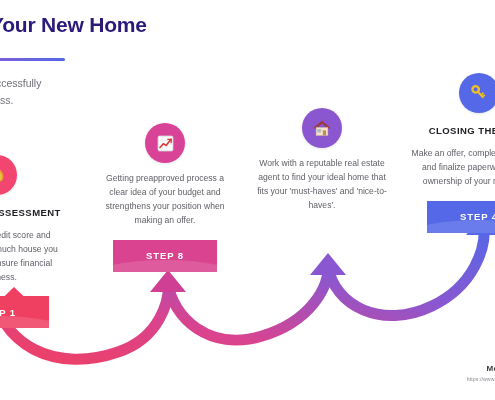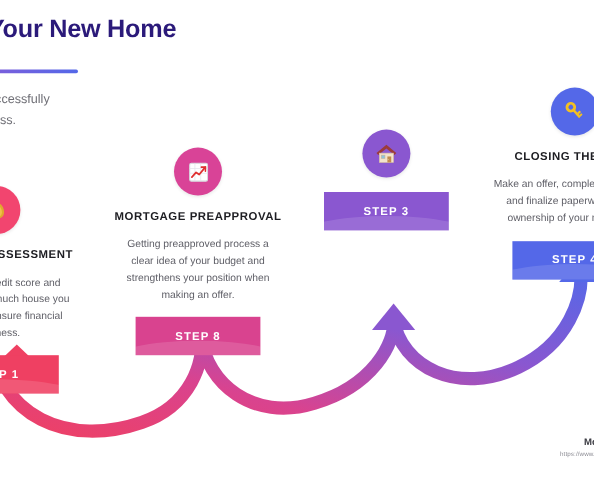--- a/index.html
+++ b/index.html
@@ -211,43 +211,39 @@
 
   <div class="step" id="step-2">
     <div class="step-icon">
       <svg width="21" height="21" viewBox="0 0 24 24">
         <rect x="3.5" y="3.5" width="17" height="17" rx="1.6" fill="#ffffff" stroke="#d7d7dd" stroke-width="1"></rect>
         <path d="M3.5 8.5h17M3.5 13h17M8.5 3.5v17M14 3.5v17" stroke="#e4e4ea" stroke-width="0.7"></path>
         <path d="M5.6 16.6 L9.6 12.2 L12.6 14.2 L18.4 7.2" fill="none" stroke="#e03030" stroke-width="1.7" stroke-linecap="round" stroke-linejoin="round"></path>
         <path d="M14.6 7.2h3.9v3.9" fill="none" stroke="#e03030" stroke-width="1.5" stroke-linecap="round"></path>
       </svg>
     </div>
-    <div class="step-title">MORTGAGE PREAPPROVAL</div>
     <div class="step-body">Getting preapproved process a clear idea of your budget and strengthens your position when making an offer.</div>
     <div class="step-banner">
       <div class="sheen"></div>
       <span>STEP 8</span>
     </div>
   </div>
 
   <div class="step" id="step-3">
     <div class="step-icon">
       <svg width="22" height="22" viewBox="0 0 24 24">
         <path d="M12 4 L21 11.4 L19.4 13.2 L12 7.3 L4.6 13.2 L3 11.4 Z" fill="#9c3b3b"></path>
         <rect x="5.6" y="11.6" width="12.8" height="8.4" fill="#f3e3cb"></rect>
         <rect x="5.6" y="11.6" width="12.8" height="8.4" fill="none" stroke="#d8c2a4" stroke-width="0.6"></rect>
         <rect x="7.3" y="13.4" width="3.4" height="3.1" fill="#8fc3dd" stroke="#c9b394" stroke-width="0.5"></rect>
         <rect x="12.9" y="14.6" width="3.5" height="5.4" fill="#c08a4e"></rect>
         <circle cx="13.6" cy="17.4" r="0.42" fill="#f3e3cb"></circle>
       </svg>
     </div>
-    <div class="step-banner">
-      <div class="sheen"></div>
-      <span>STEP 3</span>
-    </div>
+    <div class="step-body">Work with a reputable real estate agent to find your ideal home that fits your 'must-haves' and 'nice-to-haves'.</div>
   </div>
 
   <div class="step" id="step-4">
     <div class="step-icon">
       <svg width="22" height="22" viewBox="0 0 24 24">
         <g transform="rotate(-42 12 12)">
           <circle cx="12" cy="6.6" r="3.5" fill="none" stroke="#f2c023" stroke-width="2.6"></circle>
           <rect x="10.9" y="9.6" width="2.3" height="9.4" rx="0.5" fill="#f2c023"></rect>
           <rect x="13.0" y="14.2" width="2.9" height="1.9" rx="0.4" fill="#f2c023"></rect>
           <rect x="13.0" y="17.0" width="2.4" height="1.8" rx="0.4" fill="#f2c023"></rect>

